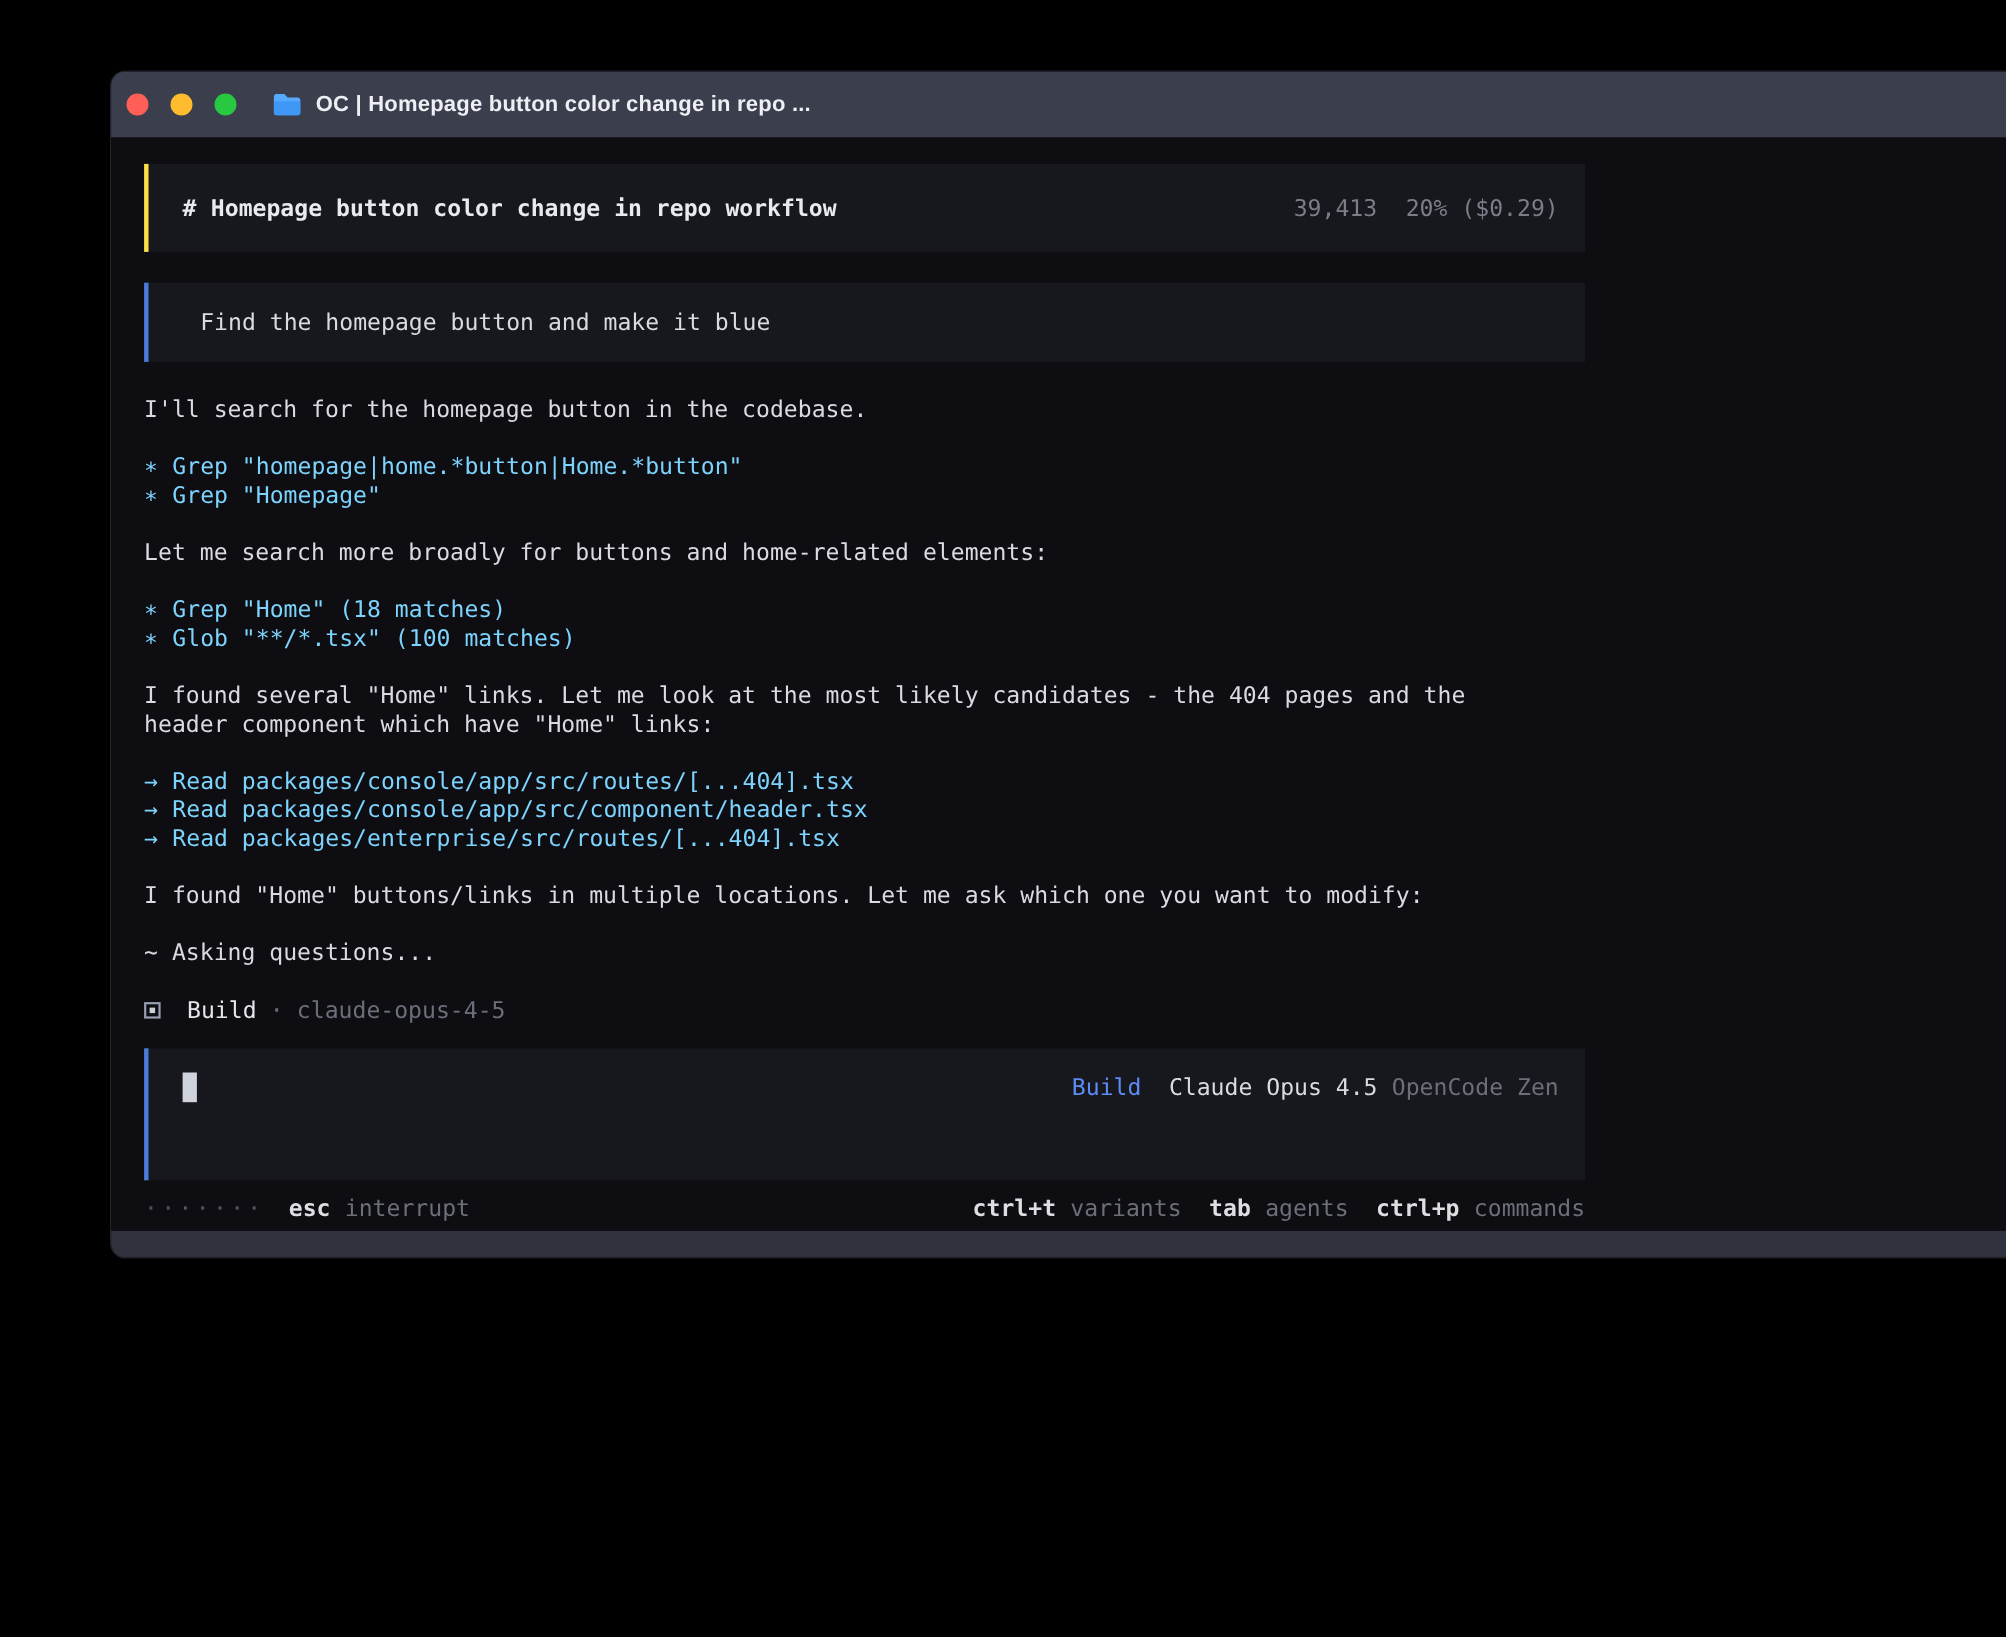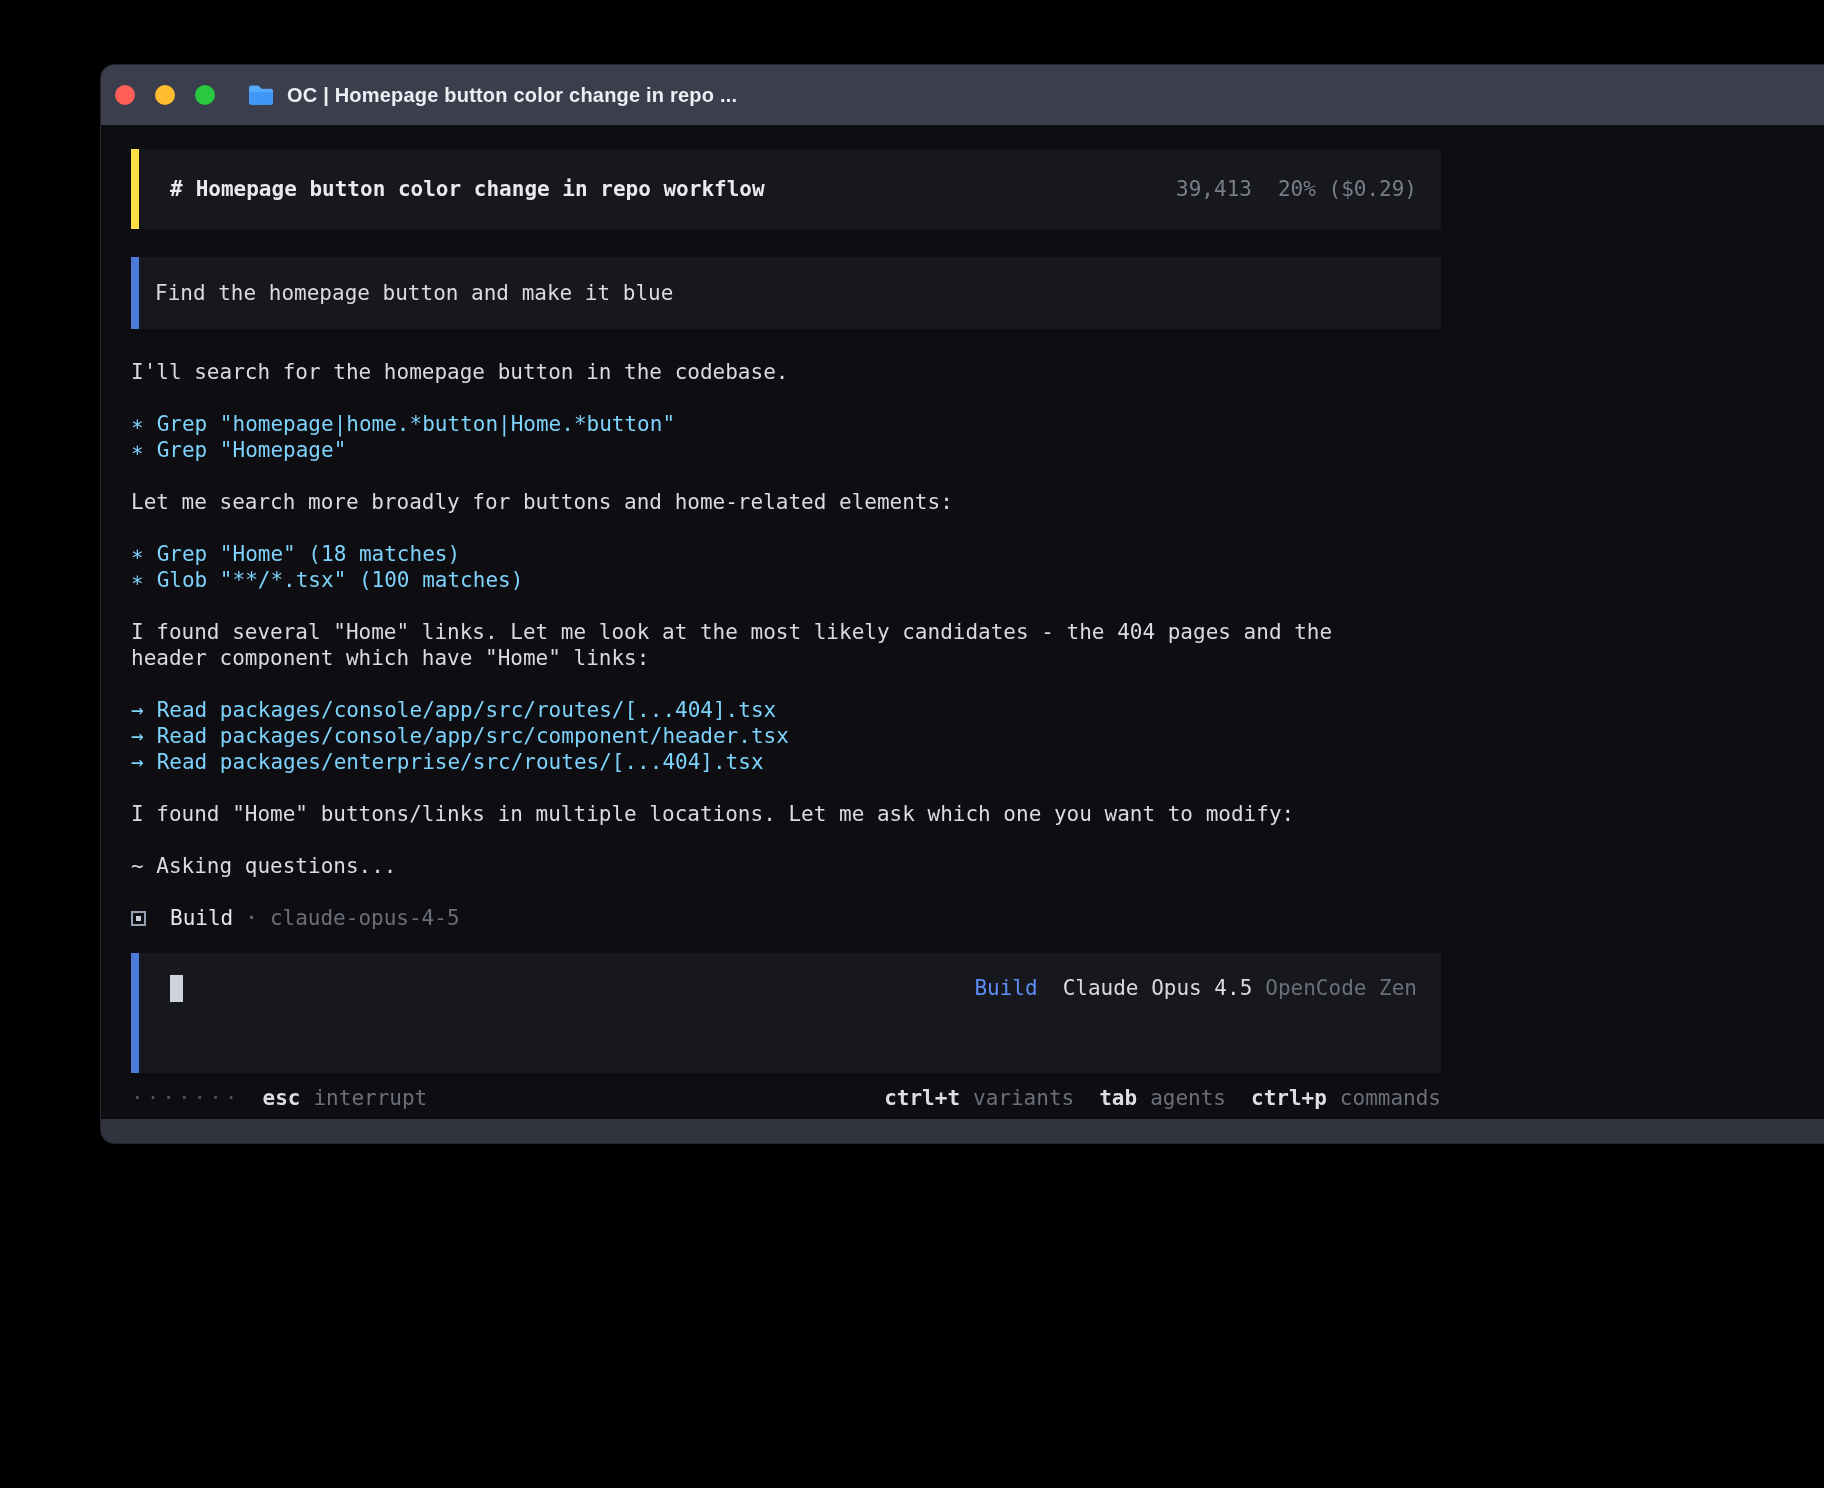--- a/index.html
+++ b/index.html
@@ -35,33 +35,33 @@
     margin-left:12px;
     font-family:"Liberation Sans",sans-serif;
     font-weight:bold; font-size:20px; color:#edeff4; letter-spacing:0.2px;
     white-space:nowrap;
   }
 
   
   .terminal { flex:1 1 auto; background:#0d0d12; padding:24px 0 0 30px; }
   .content { width:1310px; font-size:21px; line-height:26px; color:#d9dbe0; }
 
-  .block { background:#17181e; border-left:8px solid #fde047; }
+  .block { background:#17181e; border-left:4px solid #fde047; }
 
   .header-block {
     height:80px; display:flex; align-items:center; justify-content:space-between;
     padding:0 24px 0 31px;
   }
   .hb-left { font-weight:bold; color:#e8eaee; white-space:nowrap; }
   .hash { margin-right:13px; }
   .hb-right { display:flex; gap:26px; color:#7a7e88; white-space:nowrap; }
 
   .user-block {
     margin-top:28px; height:72px; display:flex; align-items:center;
-    padding-left:16px; border-left-color:#4c7bd9;
+    padding-left:47px; border-left-color:#4c7bd9;
   }
 
   .para { max-width:1260px; }
   .mt30 { margin-top:30px; }
   .mt26 { margin-top:26px; }
   .tools { margin-top:26px; color:#7dd3fc; }
   .tool-line { white-space:nowrap; }
   .tool-line .marker { margin-right:13px; display:inline-block; }
 
   .agent-line { margin-top:26px; display:flex; align-items:center; }

